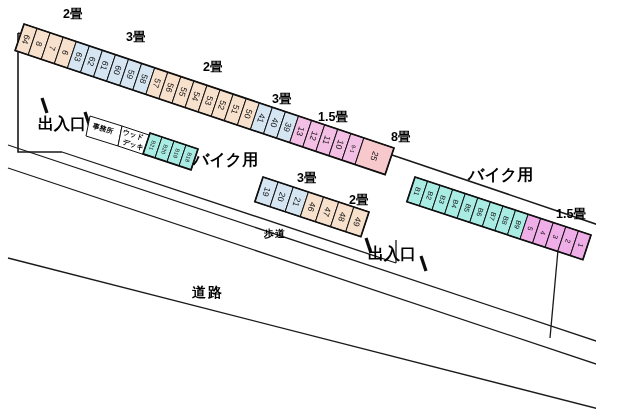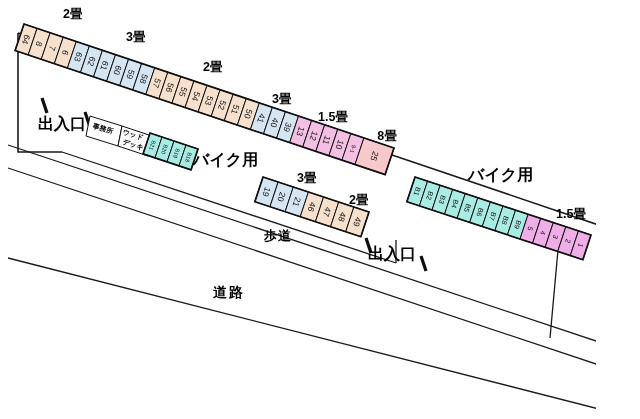--- a/index.html
+++ b/index.html
@@ -74,24 +74,23 @@
   }
   .maplabel.sz {
     font-size: 12.5px;
   }
   .maplabel.gate {
     font-size: 16px;
   }
   .maplabel.road {
     font-size: 14px;
     letter-spacing: 2px;
-    margin-left: 21px;
   }
   .maplabel.walk {
-    font-size: 13px;
+    font-size: 10px;
     letter-spacing: 1px;
   }
   .maplabel.bike {
     font-size: 16px;
   }
   .maplabel.tiny {
     font-size: 7px;
     font-weight: bold;
   }
 </style>
@@ -254,21 +253,21 @@
         <polygon class="rowoutline" points="415,177 591.00,235.00 582.86,259.69 406.86,201.69"></polygon>
       </g>
 
   </svg>
 
   <div class="maplabel sz" style="left:63px; top:8px;">2畳</div>
   <div class="maplabel sz" style="left:126px; top:31px;">3畳</div>
   <div class="maplabel sz" style="left:203px; top:61px;">2畳</div>
   <div class="maplabel sz" style="left:272px; top:93px;">3畳</div>
   <div class="maplabel sz" style="left:318px; top:111px;">1.5畳</div>
-  <div class="maplabel sz" style="left:377px; top:131px;font-family:Liberation Mono, monospace;">8畳</div>
+  <div class="maplabel sz" style="left:391px; top:131px;">8畳</div>
   <div class="maplabel sz" style="left:297px; top:172px;">3畳</div>
   <div class="maplabel sz" style="left:349px; top:194px;">2畳</div>
   <div class="maplabel sz" style="left:556px; top:208px;">1.5畳</div>
 
   <div class="maplabel gate" style="left:38px; top:116px;">出入口</div>
   <div class="maplabel gate" style="left:368px; top:246px;">出入口</div>
 
   <div class="maplabel bike" style="left:193px; top:152px;">バイク用</div>
   <div class="maplabel bike" style="left:468px; top:167px;">バイク用</div>
 

